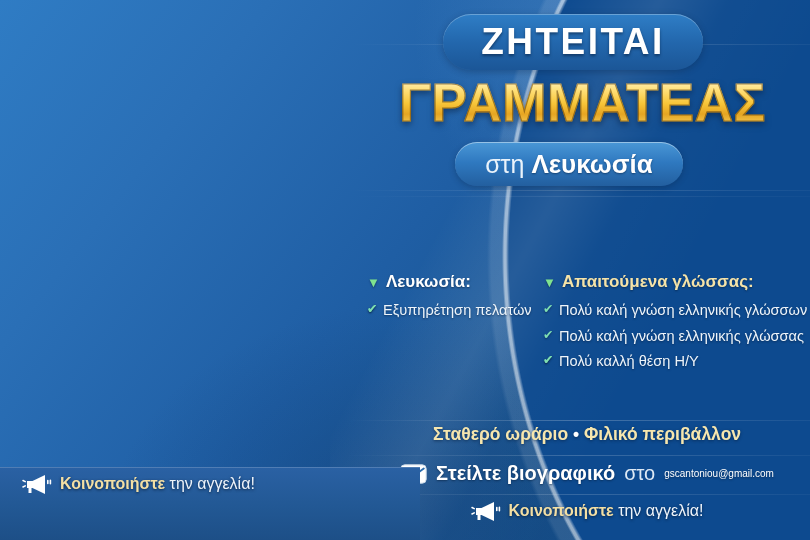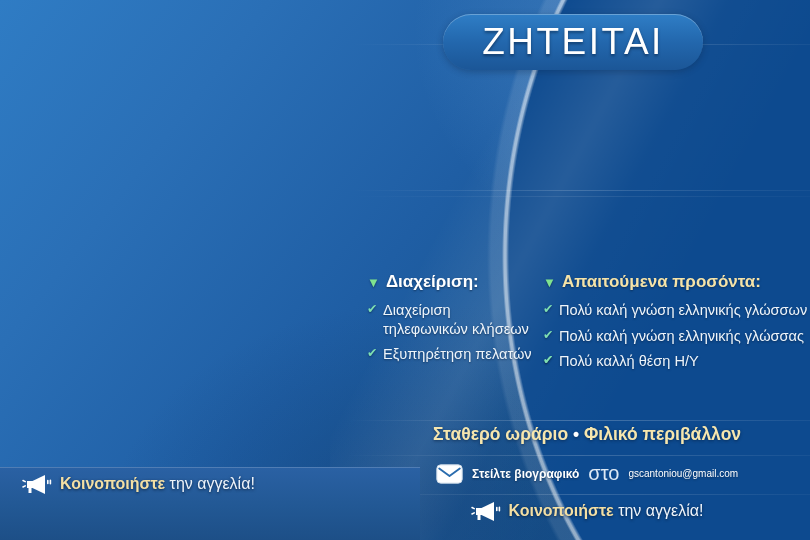--- a/index.html
+++ b/index.html
@@ -182,21 +182,21 @@
   
   .content{position:absolute;left:355px;top:0;width:455px;height:540px;}
 
   .pillWanted{
     position:absolute;left:88px;top:14px;width:260px;height:56px;border-radius:30px;
     background:linear-gradient(180deg,#2f7ec6 0%,#2368ae 48%,#1b5697 100%);
     box-shadow:inset 0 1px 0 rgba(255,255,255,.28),0 2px 7px rgba(8,32,62,.32);
     display:flex;align-items:center;justify-content:center;
   }
   .pillWanted span{
-    font-size:37px;font-weight:400;letter-spacing:2.5px;color:#ffffff;
+    font-size:37px;font-weight:700;letter-spacing:2.5px;color:#ffffff;
     text-shadow:0 2px 3px rgba(6,28,56,.55);
   }
 
   .bigTitle{
     position:absolute;left:0;top:76px;width:455px;text-align:center;
     font-size:53px;font-weight:700;letter-spacing:.5px;line-height:1;
     background:linear-gradient(180deg,#fff6cf 2%,#ffe07a 26%,#f7c538 52%,#e6a522 72%,#f3cb55 92%);
     -webkit-background-clip:text;background-clip:text;color:transparent;
     -webkit-text-stroke:1.2px rgba(94,60,8,.55);
     filter:drop-shadow(0 3px 3px rgba(7,30,60,.55));
@@ -237,21 +237,21 @@
     position:absolute;left:12px;top:424px;width:440px;text-align:center;
     font-size:17.5px;font-weight:700;color:#f6e6ae;
     text-shadow:0 1px 3px rgba(6,28,56,.6);
   }
   .perks .dot{color:#ffffff;}
 
   .cvRow{
     position:absolute;left:12px;top:462px;width:440px;
     display:flex;align-items:center;justify-content:center;gap:9px;
   }
-  .cvRow .label{font-size:12px;font-weight:700;color:#ffffff;
+  .cvRow .label{font-size:20px;font-weight:700;color:#ffffff;
     text-shadow:0 1px 2px rgba(6,28,56,.55);}
   .cvRow .mid{font-size:20px;font-weight:400;color:#dde9f5;}
   .cvRow .mail{font-size:10px;font-weight:400;color:#ffffff;
     text-shadow:0 1px 2px rgba(6,28,56,.55);}
 
   .shareRight{
     position:absolute;left:12px;top:500px;width:440px;
     display:flex;align-items:center;justify-content:center;gap:8px;
   }
   .shareLeft{
@@ -399,40 +399,45 @@
   <div class="hline" style="left:346px;top:420px;width:464px;opacity:.55"></div>
   <div class="hline" style="left:346px;top:455px;width:464px;opacity:.45"></div>
   <div class="hline" style="left:344px;top:494px;width:466px;opacity:.40"></div>
 
   <div class="content">
 
     <div class="pillWanted">
       <span>ΖΗΤΕΙΤΑΙ</span>
     </div>
 
-
+    <div class="bigTitle">ΓΡΑΜΜΑΤΕΑΣ</div>
+
+    <div class="pillCity">
+      <span class="pre">στη</span>
+      <span class="city">Λευκωσία</span>
+    </div>
 
 
     <div class="cols">
 
       <div class="colLeft">
         <div class="colHead duties">
           <span class="tri">▼</span>
-          <span>Διαχείριση:</span>
+          <span>Λευκωσία:</span>
         </div>
         <ul class="list">
-          <li><span class="chk">✔</span><span>Διαχείριση τηλεφωνικών κλήσεων</span></li>
+          <li><span class="chk">✔</span></li>
           <li><span class="chk">✔</span><span>Εξυπηρέτηση πελατών</span></li>
         </ul>
       </div>
 
       <div class="colRight">
         <div class="colHead quals">
           <span class="tri">▼</span>
-          <span>Απαιτούμενα προσόντα:</span>
+          <span>Απαιτούμενα γλώσσας:</span>
         </div>
         <ul class="list">
           <li><span class="chk">✔</span><span>Πολύ καλή γνώση ελληνικής γλώσσων</span></li>
           <li><span class="chk">✔</span><span>Πολύ καλή γνώση ελληνικής γλώσσας</span></li>
           <li><span class="chk">✔</span></li>
           <li><span class="chk">✔</span><span>Πολύ καλλή θέση Η/Υ</span></li>
         </ul>
       </div>
 
     </div>

